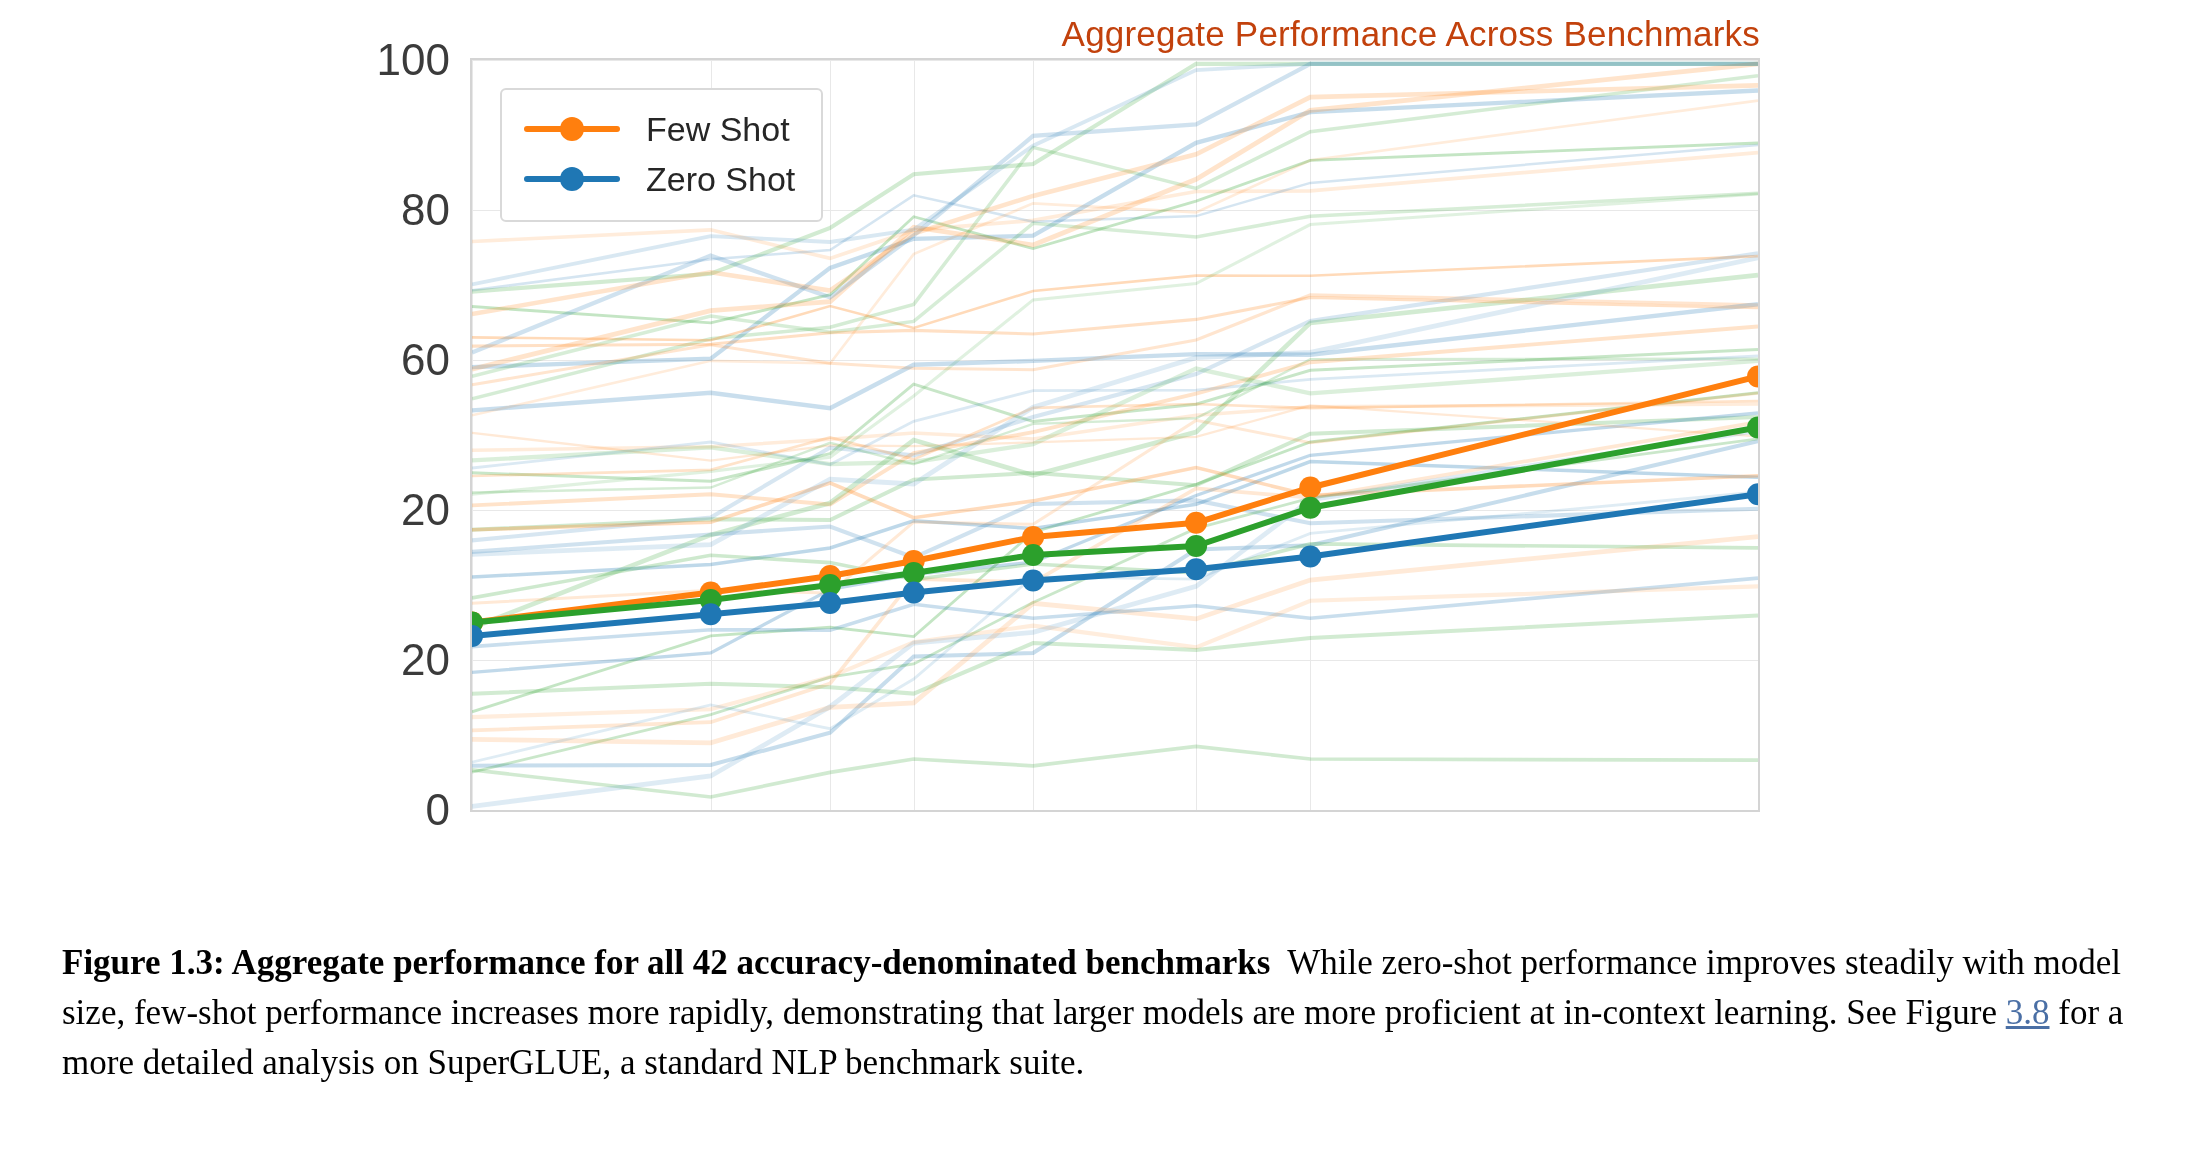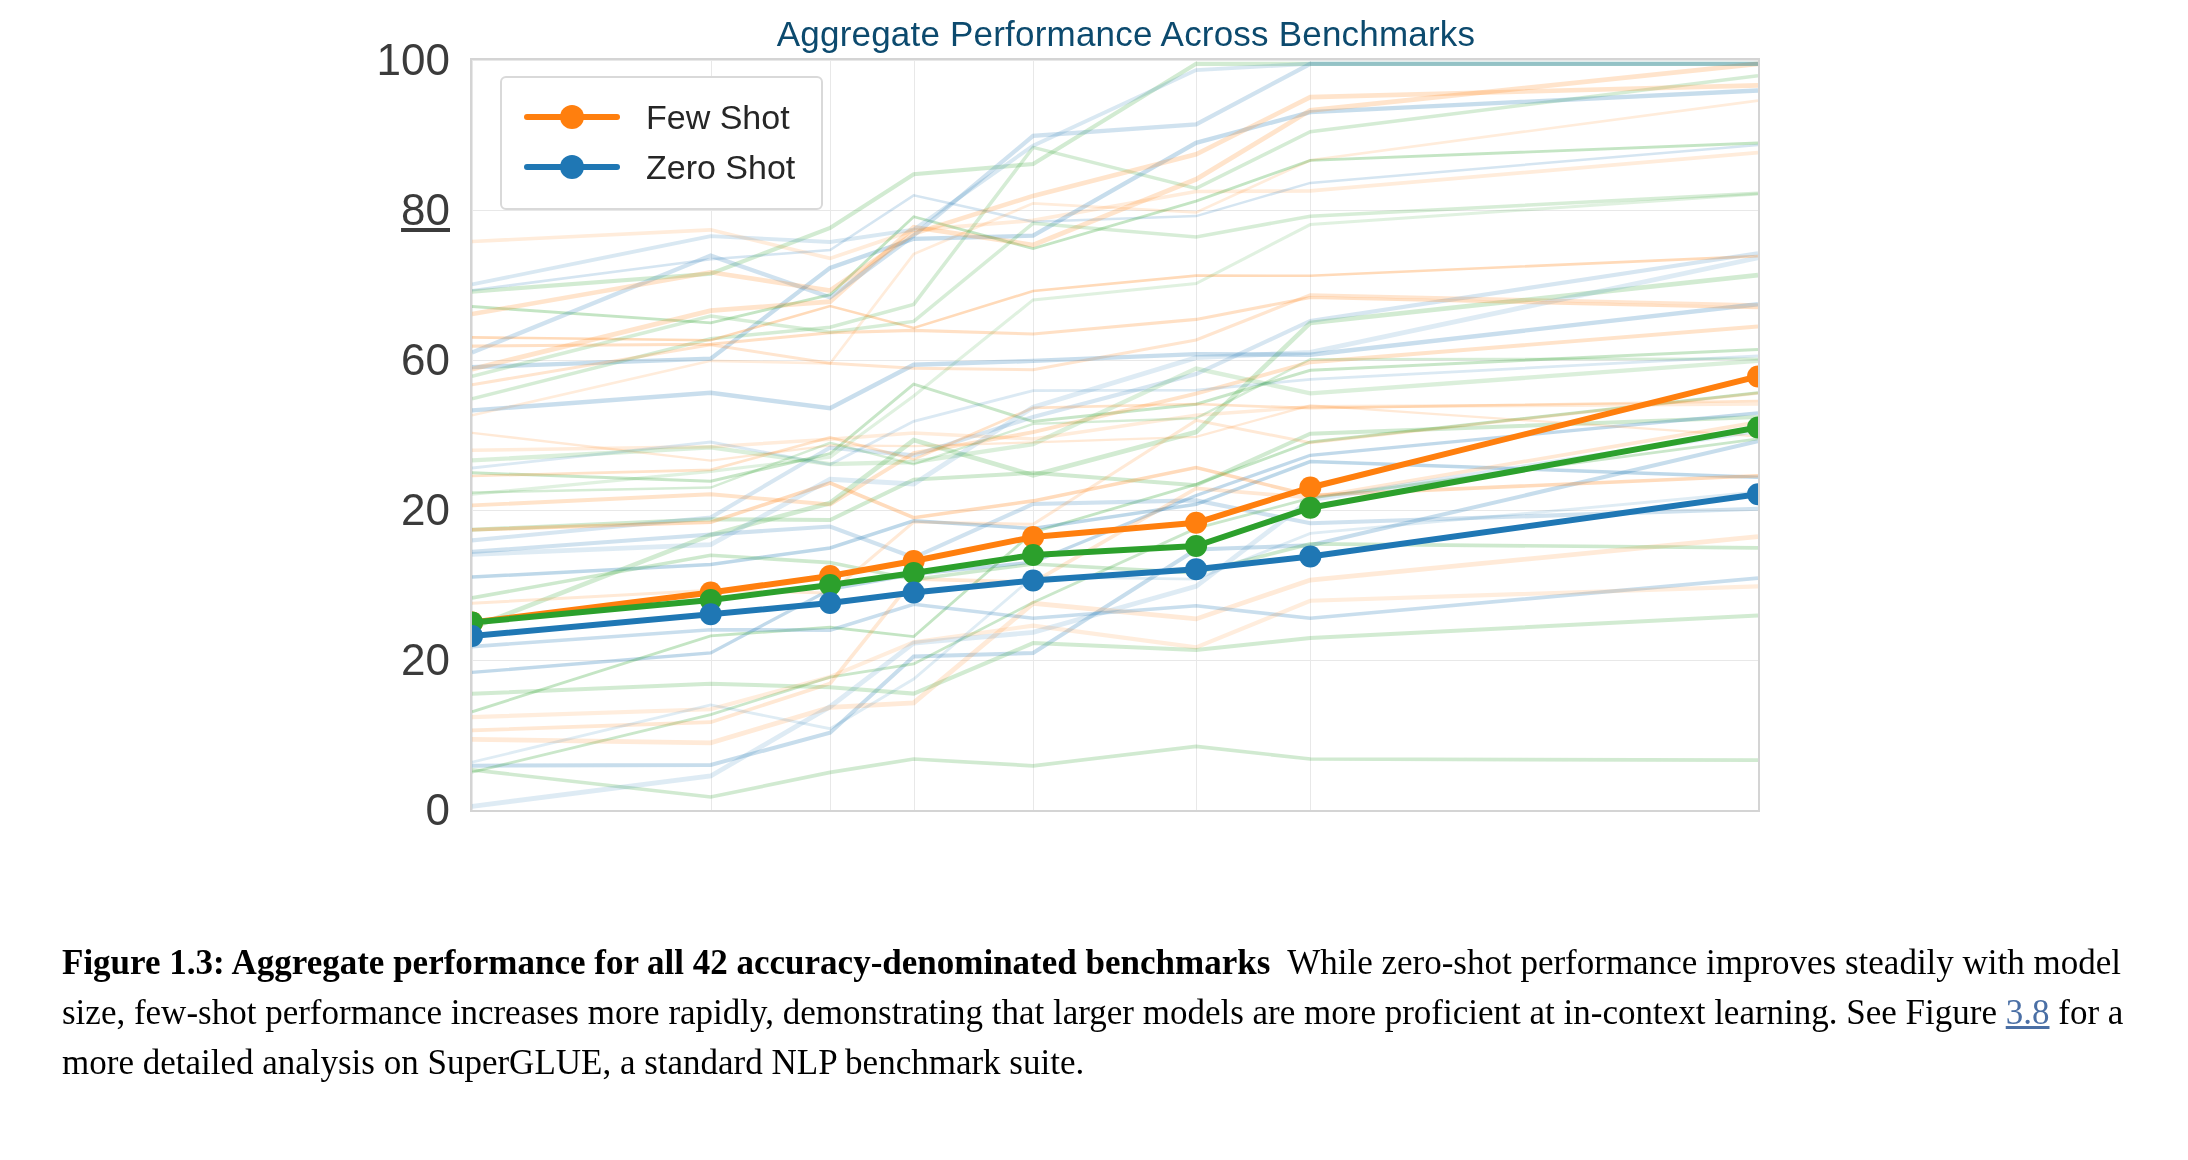--- a/index.html
+++ b/index.html
@@ -18,43 +18,43 @@
   .link{color:#4a6fa5;}
 
   
   .plot-wrap{position:absolute;left:0;top:0;width:2188px;height:900px;}
   .plot-area{
     position:absolute;left:470px;top:58px;width:1290px;height:754px;
     border:2px solid #d4d4d4;background:#ffffff;box-sizing:border-box;
     overflow:hidden;
   }
   .chart-title{
-    position:absolute;left:481px;top:14px;width:1290px;text-align:center;
-    font-size:35px;color:#0c4a6e;letter-spacing:.2px;
+    position:absolute;left:470px;top:14px;width:1290px;text-align:right;
+    font-size:35px;color:#c2410c;letter-spacing:.2px;
   }
   .ytick{
     position:absolute;right:0;width:120px;text-align:right;
     font-size:44px;color:#3b3b3b;transform:translateY(-50%);
   }
   .ytick-col{position:absolute;left:330px;top:58px;width:120px;height:754px;}
   .xtick{
     position:absolute;top:0;font-size:33px;color:#3b3b3b;
     transform:translateX(-50%);white-space:nowrap;
   }
   .xtick-row{position:absolute;left:470px;top:822px;width:1290px;height:44px;}
   .xlabel{
     position:absolute;left:470px;top:868px;width:1290px;text-align:center;
     font-size:33px;color:#3b3b3b;
   }
   .gridline-v{position:absolute;top:0;bottom:0;width:1px;background:#e8e8e8;}
   .gridline-h{position:absolute;left:0;right:0;height:1px;background:#e8e8e8;}
 
   
   .legend{
-    position:absolute;left:28px;top:16px;
+    position:absolute;left:28px;top:28px;
     background:#ffffff;border:2px solid #d9d9d9;border-radius:6px;
     padding:14px 26px 16px 22px;
   }
   .legend-row{display:flex;align-items:center;height:50px;}
   .legend-swatch{position:relative;width:96px;height:20px;margin-right:26px;}
   .legend-swatch .lline{
     position:absolute;left:0;right:0;top:50%;height:6px;
     transform:translateY(-50%);border-radius:3px;
   }
   .legend-swatch .ldot{
@@ -70,21 +70,21 @@
 
   <div class="plot-wrap">
 
     <div class="chart-title">Aggregate Performance Across Benchmarks</div>
 
     <div class="ytick-col" id="ytick-col">
         <div class="ytick" style="top: 752px;">0</div>
         <div class="ytick" style="top: 602px;">20</div>
         <div class="ytick" style="top: 452px;">20</div>
         <div class="ytick" style="top: 302px;">60</div>
-        <div class="ytick" style="top: 152px; text-decoration: underline;">80</div>
+        <div class="ytick" style="top: 152px;">80</div>
         <div class="ytick" style="top: 2px;">100</div>
       </div>
 
     <div class="plot-area" id="plot-area">
       <div id="gridlines">
           <div class="gridline-v" style="left: 0px;"></div>
           <div class="gridline-v" style="left: 238.7px;"></div>
           <div class="gridline-v" style="left: 358.1px;"></div>
           <div class="gridline-v" style="left: 441.7px;"></div>
           <div class="gridline-v" style="left: 561.1px;"></div>

